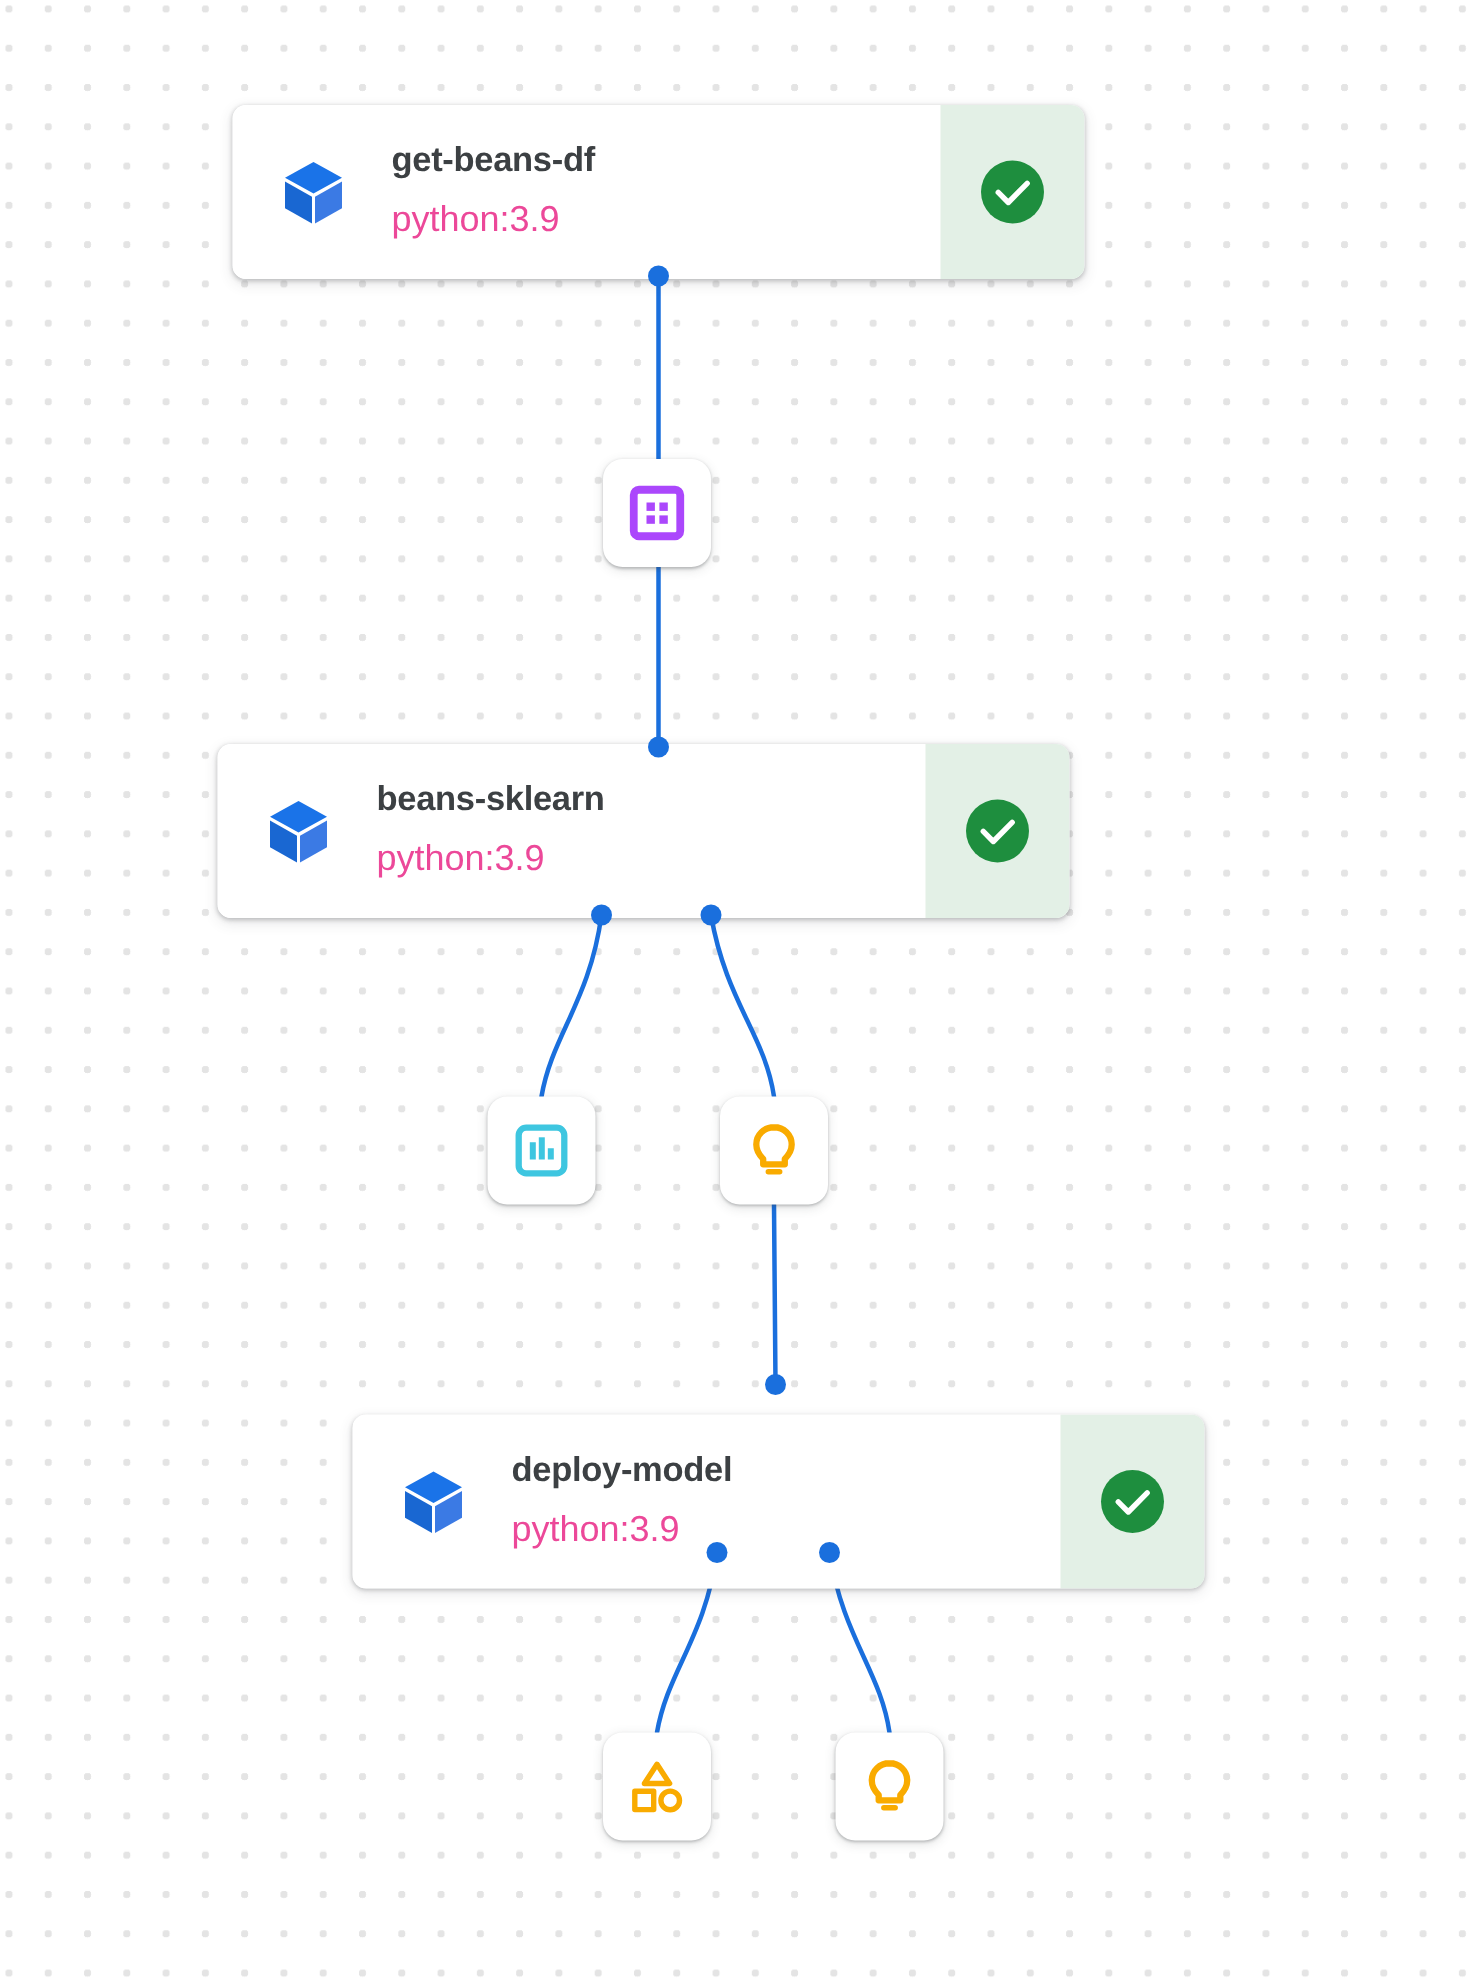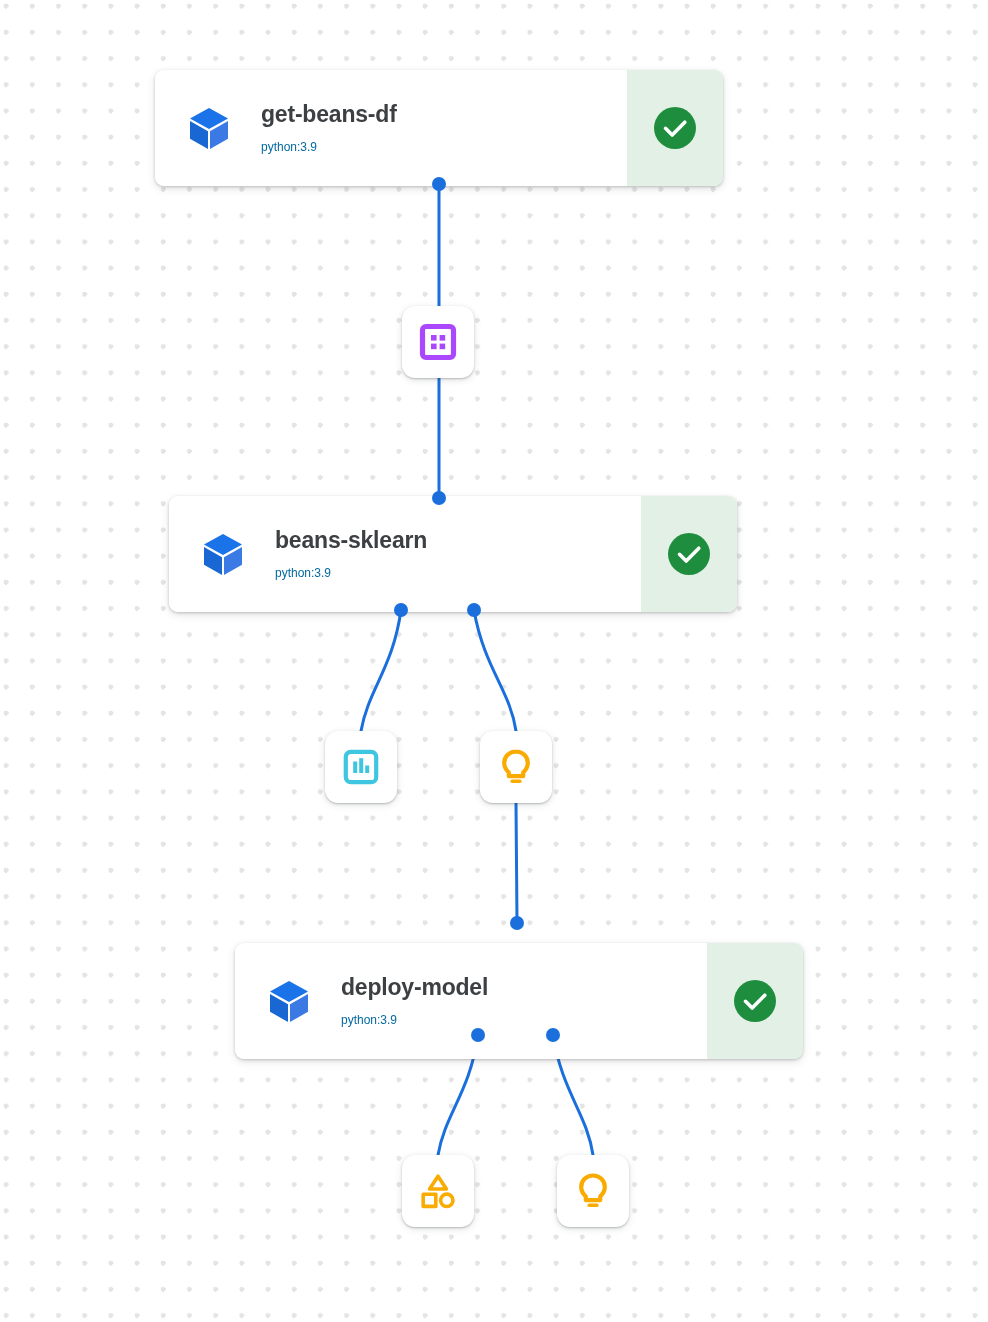--- a/index.html
+++ b/index.html
@@ -67,23 +67,23 @@
     justify-content: center;
   }
   .node-title {
     font-size: 23px;
     font-weight: bold;
     color: #3c4043;
     letter-spacing: -0.2px;
     line-height: 1.22;
   }
   .node-sub {
-    font-size: 12px;
+    font-size: 24px;
     font-weight: normal;
-    color: #0369a1;
+    color: #ec4899;
     line-height: 1.35;
     margin-top: 11px;
   }
   .node-status {
     flex: 0 0 auto;
     width: 96px;
     background: #e3f0e6;
     display: flex;
     align-items: center;
     justify-content: center;
@@ -143,21 +143,21 @@
       </div>
     </div>
     <div class="node-status" style="background: rgb(227, 240, 230);">
       <svg viewBox="0 0 44 44" width="44" height="44" xmlns="http://www.w3.org/2000/svg">
         <circle cx="22" cy="22" r="21" fill="#1e8e3e"></circle>
         <path d="M12.5 22.3 L19.2 29 L31.8 16.2" fill="none" stroke="#ffffff" stroke-width="3.6" stroke-linecap="round" stroke-linejoin="round"></path>
       </svg>
     </div>
   </div>
 
-  <div class="node" style="left: 169px; top: 496px; width: 568px; height: 116px;">
+  <div class="node" style="left: 145px; top: 496px; width: 568px; height: 116px;">
     <div class="node-body">
       <div class="node-icon">
         <svg viewBox="0 0 48 48" width="48" height="48" xmlns="http://www.w3.org/2000/svg">
           <polygon points="24,4 43,14.5 24,25 5,14.5" fill="#1a73e8"></polygon>
           <polygon points="5,17 23,27.2 23,45 5,34.8" fill="#1967d2"></polygon>
           <polygon points="25,27.2 43,17 43,34.8 25,45" fill="#3b7ae4"></polygon>
         </svg>
       </div>
       <div class="node-text">
         <div class="node-title">beans-sklearn</div>

